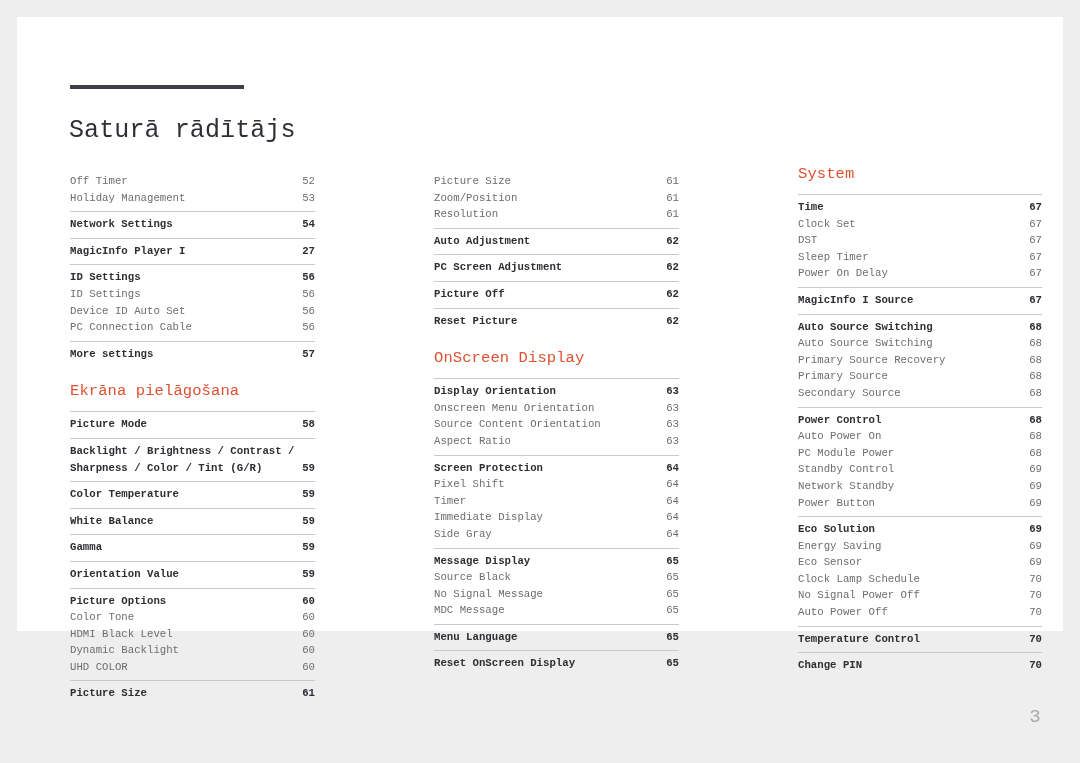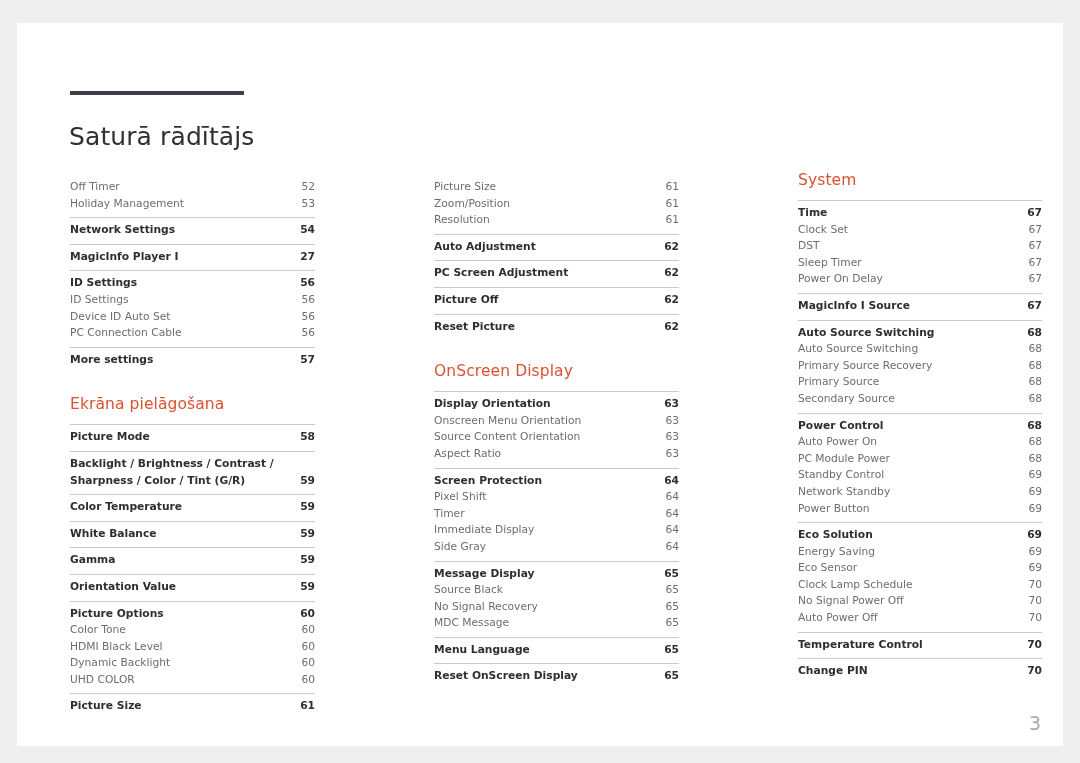--- a/index.html
+++ b/index.html
@@ -10,24 +10,25 @@
   body {
     width: 1080px;
     height: 763px;
     background: #eeeeee;
     font-family: "DejaVu Sans", "Liberation Sans", sans-serif;
     overflow: hidden;
   }
   .page {
     position: absolute;
     left: 17px;
-    top: 23px;
+    top: 17px;
     width: 1046px;
-    height: 723px;
+    height: 614px;
     background: #ffffff;
+    font-family: Liberation Mono, monospace;
   }
 
   
   .title-rule {
     position: absolute;
     left: 53px;
     top: 68px;
     width: 174px;
     height: 4px;
     background: #3e3e4a;
@@ -51,21 +52,21 @@
   .col-1 { left: 53px;  width: 245px; }
   .col-2 { left: 417px; width: 245px; }
   .col-3 { left: 781px; width: 244px; }
 
   
   .sec-head {
     font-size: 15.5px;
     font-weight: 400;
     color: #dd5130;
     letter-spacing: 0.1px;
-    margin-top: 22px;
+    margin-top: 15px;
     margin-bottom: 11px;
     white-space: nowrap;
   }
   .col > .sec-head:first-child { margin-top: 0; }
 
   
   .group {
     border-top: 1px solid #c9c9c9;
     padding-top: 4px;
     padding-bottom: 5px;
@@ -331,21 +332,21 @@
       <div class="group">
         <div class="row head">
           <span class="label">Message Display</span>
           <span class="pg">65</span>
         </div>
         <div class="row">
           <span class="label">Source Black</span>
           <span class="pg">65</span>
         </div>
         <div class="row">
-          <span class="label">No Signal Recovery</span>
+          <span class="label">No Signal Message</span>
           <span class="pg">65</span>
         </div>
         <div class="row">
           <span class="label">MDC Message</span>
           <span class="pg">65</span>
         </div>
       </div>
       <div class="group">
         <div class="row head">
           <span class="label">Menu Language</span>

